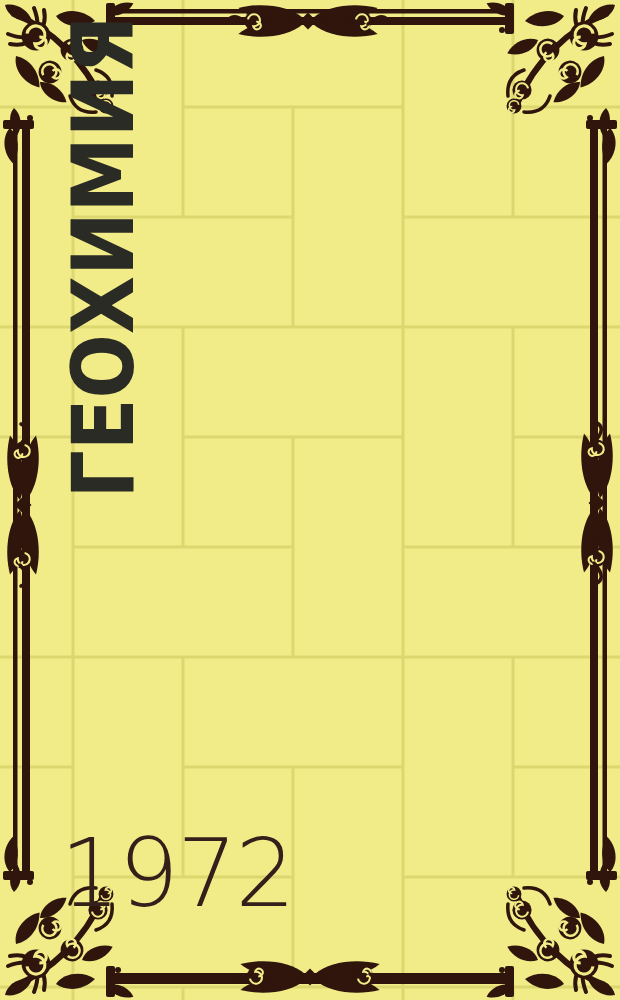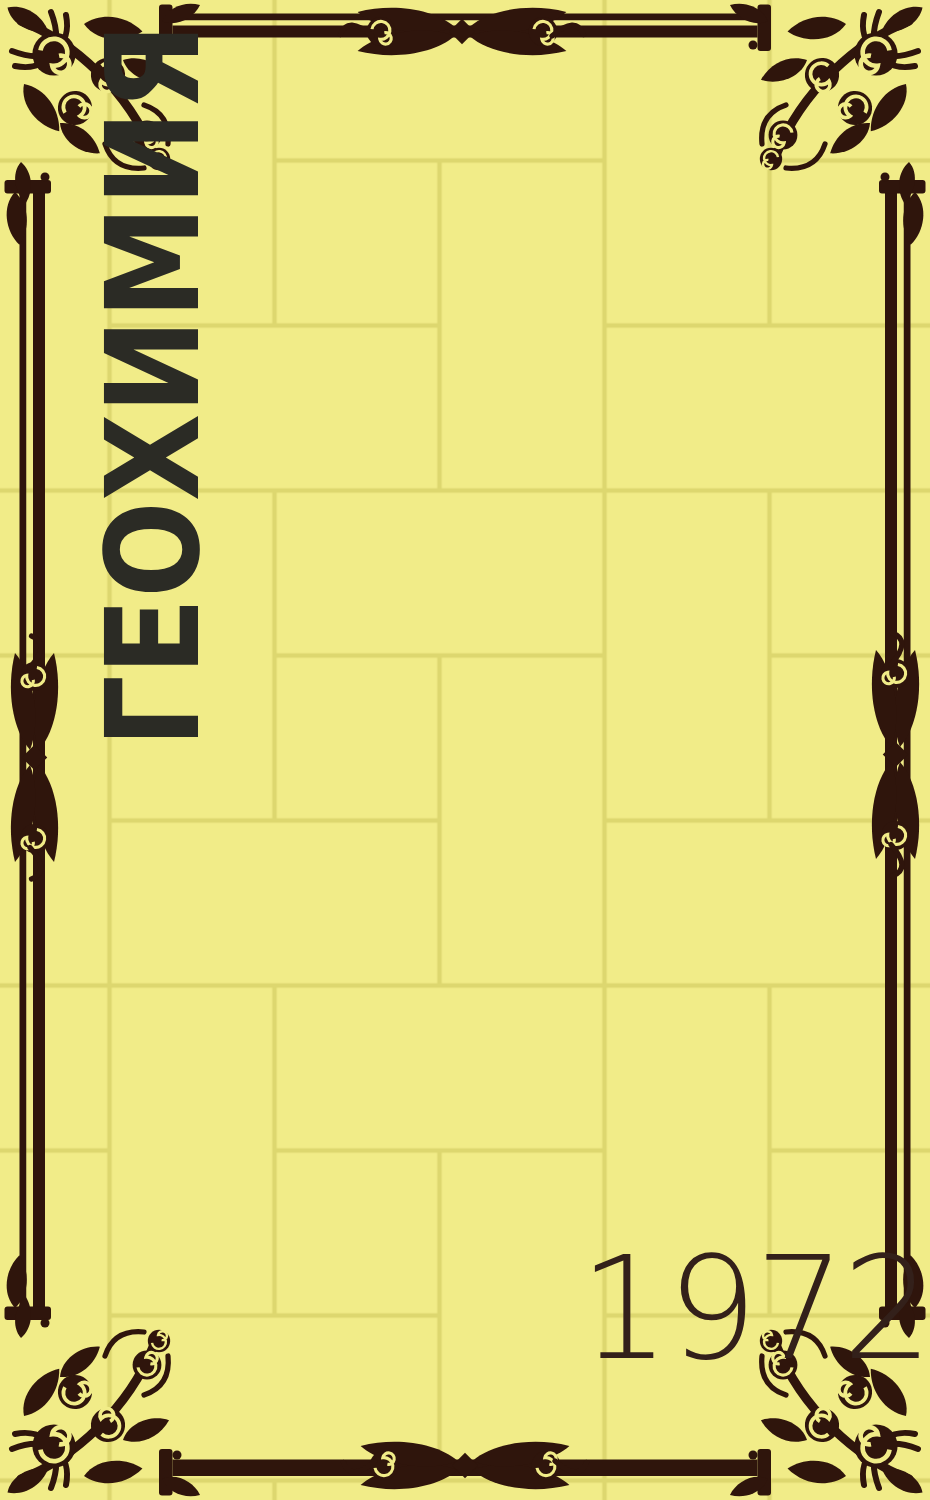--- a/index.html
+++ b/index.html
@@ -34,21 +34,21 @@
     color: var(--title-text, #2b2b25);
     transform: rotate(-90deg) scaleX(0.88);
     transform-origin: center;
     letter-spacing: 0;
   }
   .year {
     position: absolute;
     left: 60px;
     right: 0;
     top: 826px;
-    text-align: right;
+    text-align: left;
     font-weight: 300;
     font-size: 95px;
     line-height: 1;
     letter-spacing: -2px;
     color: var(--year-text, #33201a);
   }
 </style>
 </head>
 <body>
 

